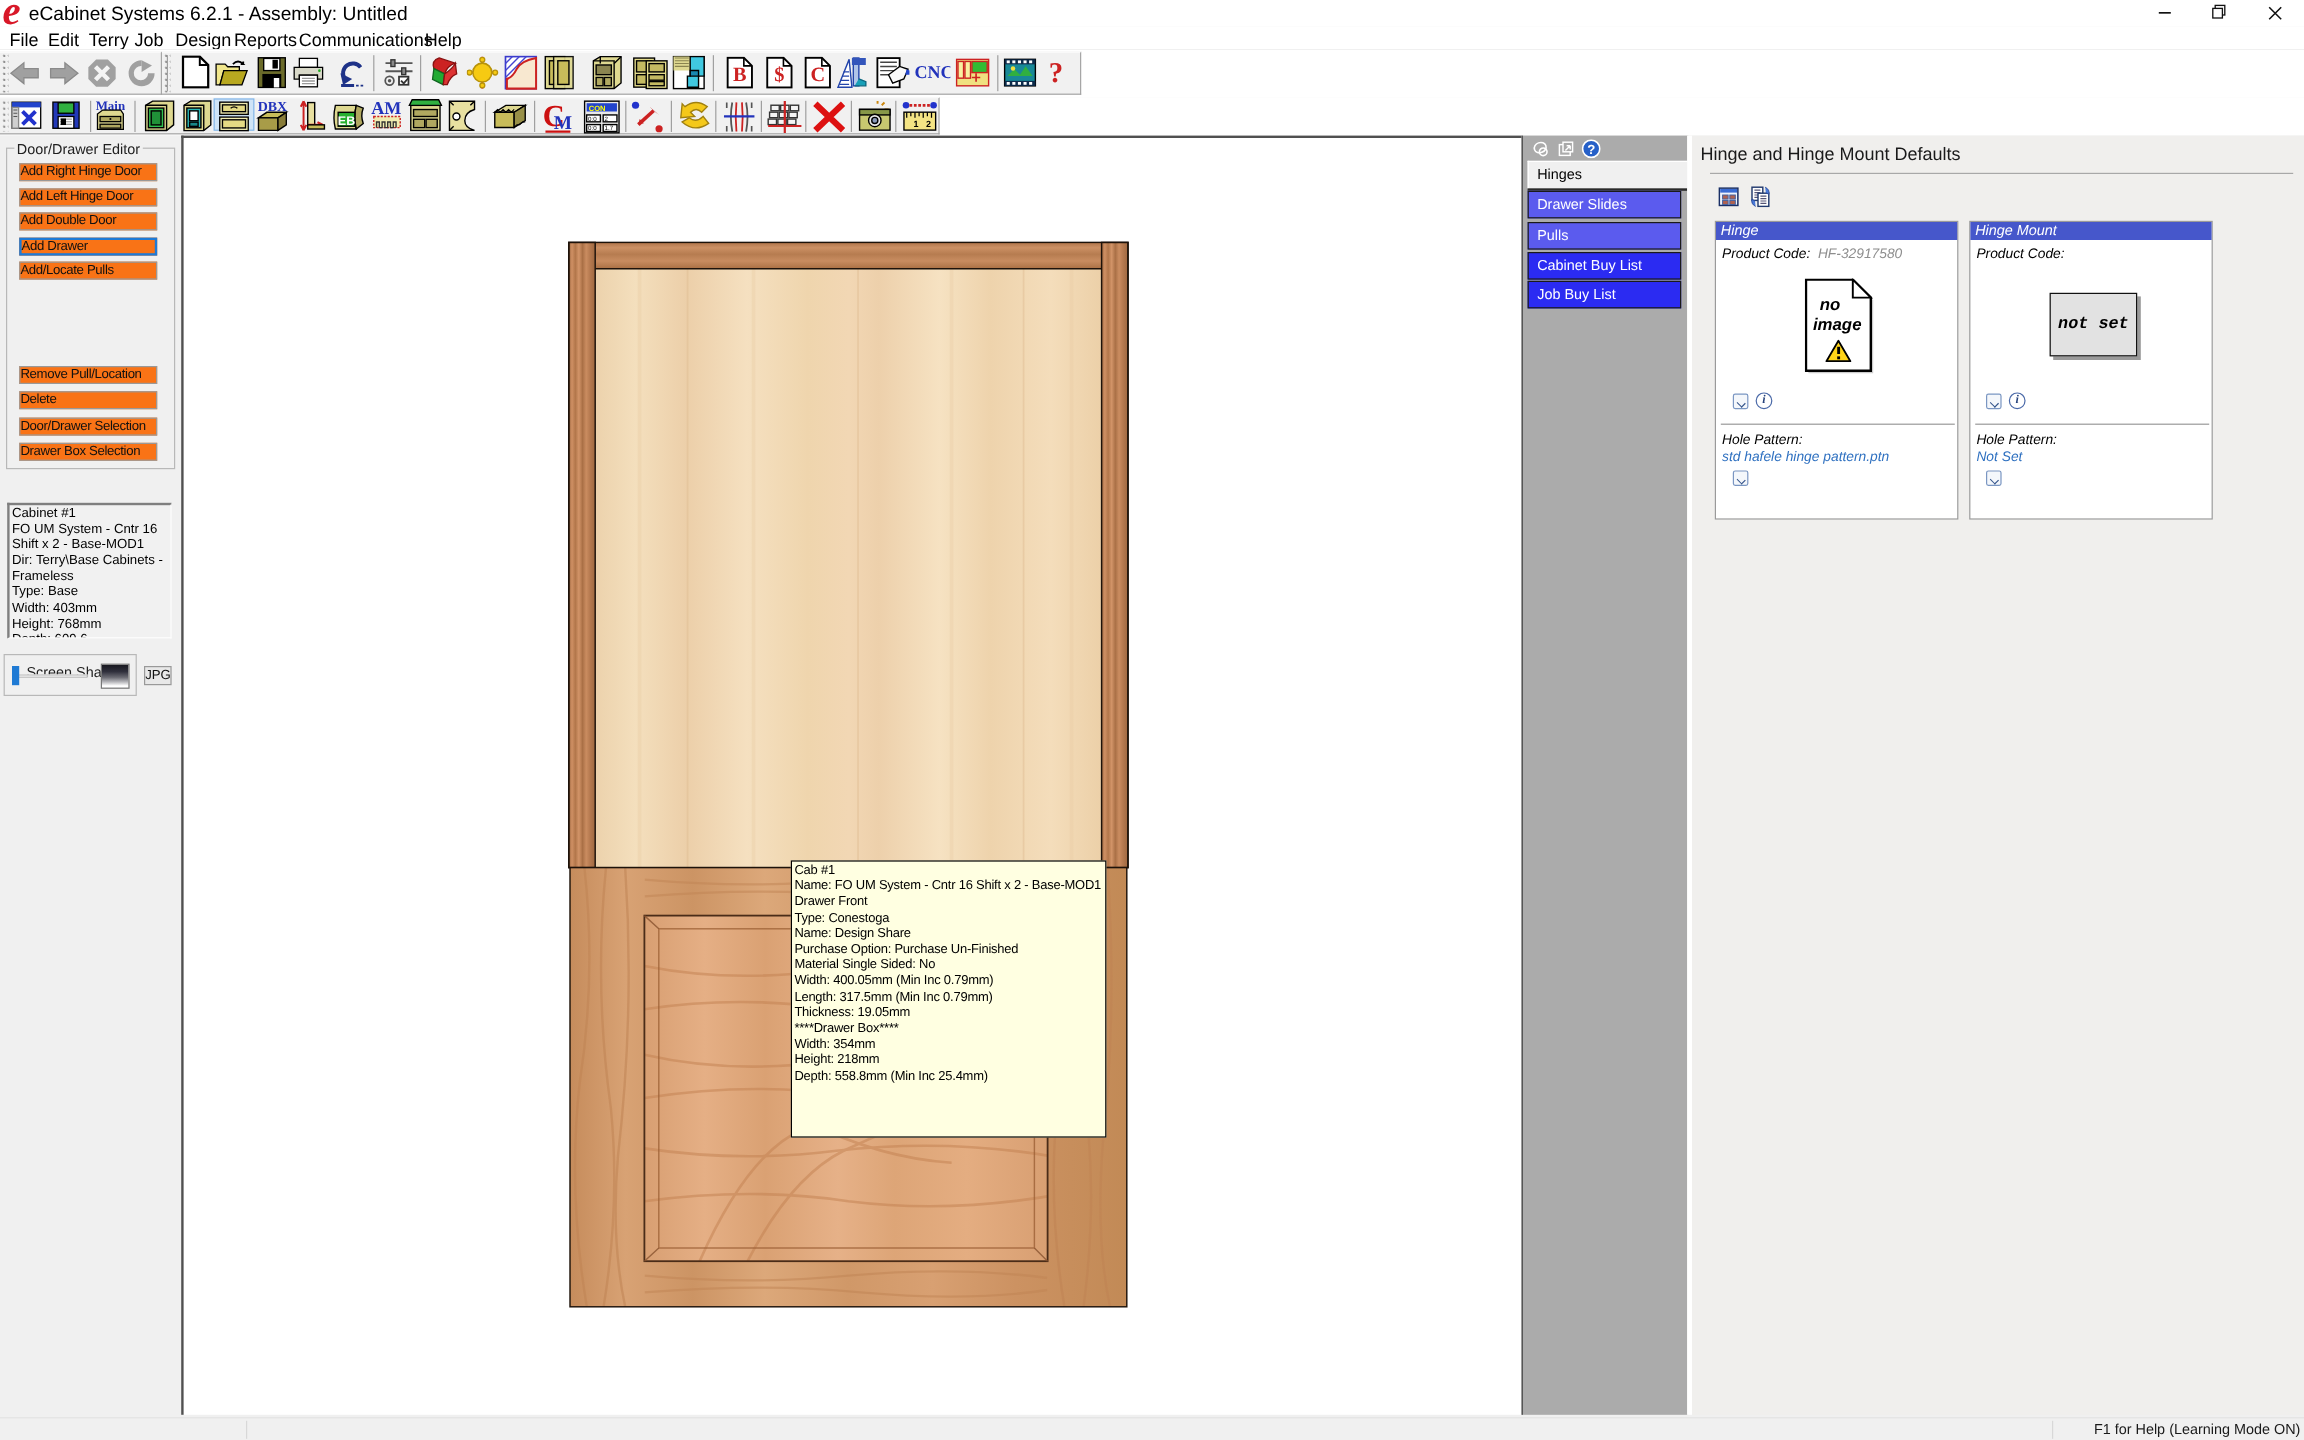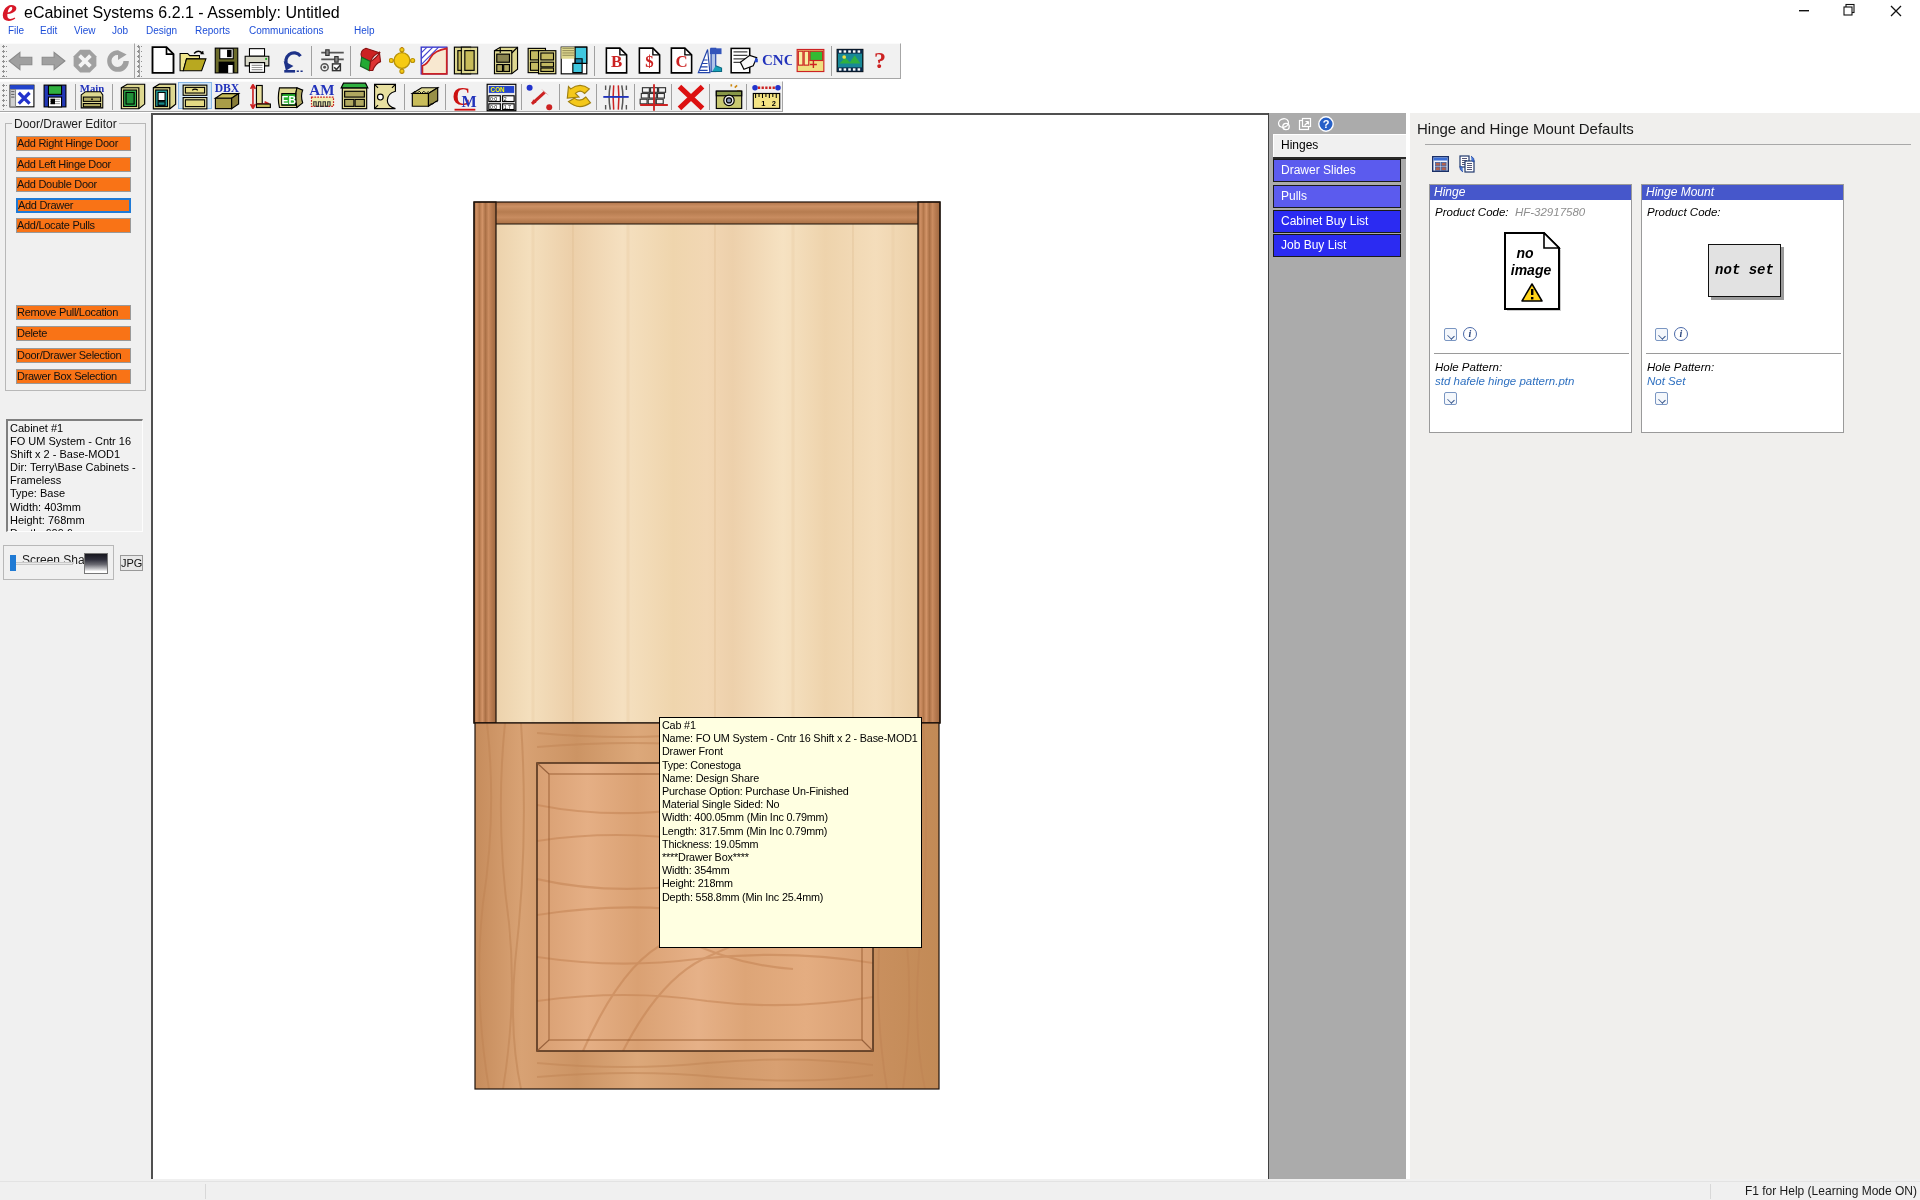--- a/index.html
+++ b/index.html
@@ -1,20 +1,20 @@
 <!DOCTYPE html>
 <html><head><meta charset="utf-8"><style>
 * { margin:0; padding:0; box-sizing:border-box; }
 html,body { width:1920px; height:1200px; overflow:hidden; background:#f0f0f0;
   font-family:"Liberation Sans", sans-serif; }
 #titlebar { position:absolute; left:0; top:0; width:1920px; height:22px; background:#ffffff; }
 #elogo { position:absolute; left:2px; top:-9px; font-family:"Liberation Serif", serif; font-style:italic; font-weight:bold; font-size:34px; color:#d81828; }
 #title { position:absolute; left:24px; top:4px; font-size:16px; color:#000; }
 .winbtn { position:absolute; top:0; height:22px; color:#111; }
-#menubar { position:absolute; left:0; top:22px; width:1920px; height:19px; background:#ffffff; font-size:10px; color:#1d4ed8; }
+#menubar { position:absolute; left:0; top:22px; width:1920px; height:19px; background:#ffffff; font-size:15px; color:#000000; }
 #menubar span { position:absolute; top:3px; }
 #tb1 { position:absolute; left:0; top:41px; width:1920px; height:40px; background:#ffffff; }
 #tb2 { position:absolute; left:0; top:81px; width:1920px; height:32px; background:#ffffff; }
 .strip { position:absolute; background:#f1f1f1; border-top:1px solid #fbfbfb; border-bottom:1px solid #a6a6a6; border-right:1px solid #a6a6a6; }
 .dots { position:absolute; width:5px; top:4px; bottom:4px;
   background-image:radial-gradient(circle at 1.5px 1.5px, #909090 1px, transparent 1.2px);
   background-size:4px 5px; }
 .sep { position:absolute; width:1px; background:#a0a0a0; }
 .ic { position:absolute; }
 
@@ -53,21 +53,21 @@
       <rect x="3" y="7" width="8" height="8" fill="#fff" stroke="#111" stroke-width="1.1"></rect>
     </svg>
   <svg class="winbtn" style="left:1888px" width="16" height="22">
       <path d="M3 6 L13 16 M13 6 L3 16" stroke="#111" stroke-width="1.3"></path>
     </svg>
 </div>
 
 <div id="menubar">
   <span style="left:8px">File</span>
     <span style="left:40px">Edit</span>
-    <span style="left:74px">View</span>
+    <span style="left:74px">Terry</span>
     <span style="left:112px">Job</span>
     <span style="left:146px">Design</span>
     <span style="left:195px">Reports</span>
     <span style="left:249px">Communications</span>
     <span style="left:354px">Help</span>
 </div>
 
 <div style="position:absolute;left:0;top:41px;width:1920px;height:2px;background:#a2a2a2"></div>
 <div id="tb1">
   <div class="strip" style="left:0;top:2px;width:135px;height:36px"></div>

